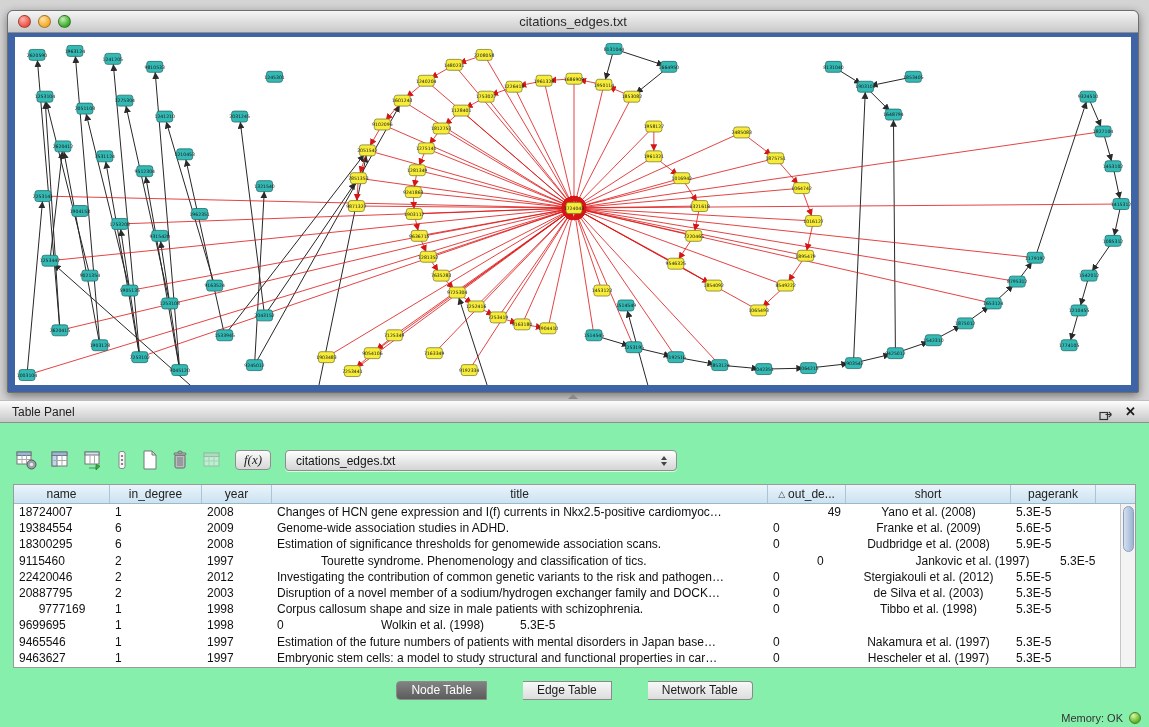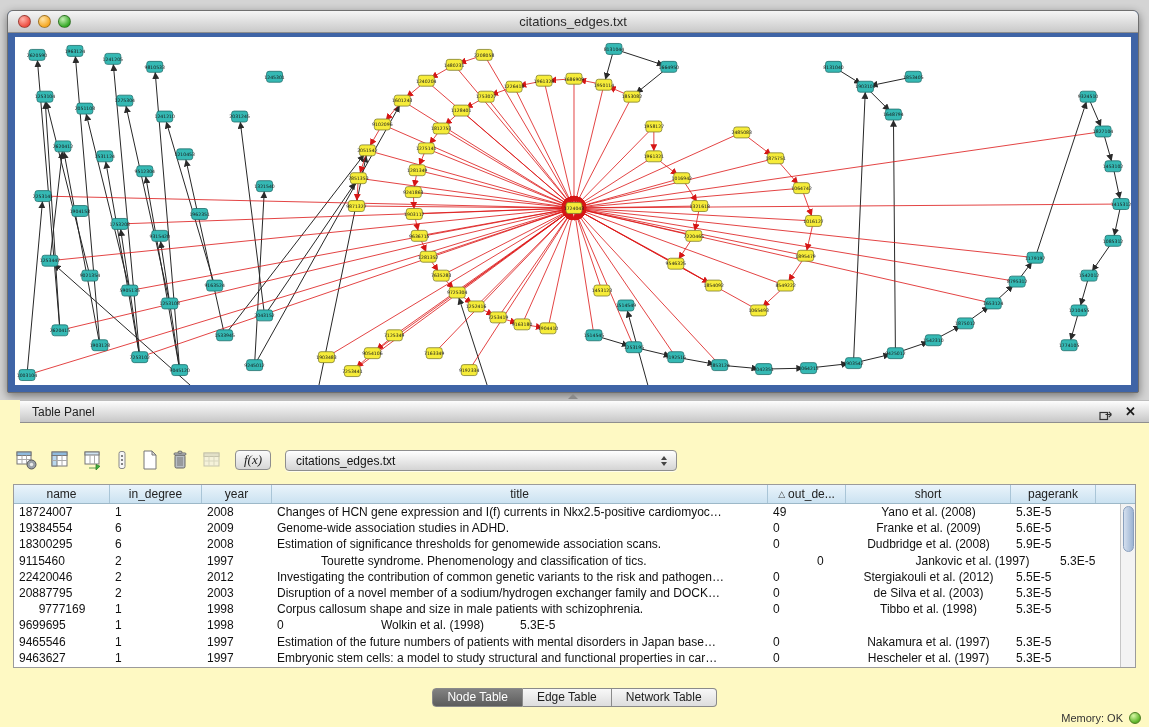--- a/index.html
+++ b/index.html
@@ -26,21 +26,21 @@
   svg rect.node-y { fill:#f6ec39; stroke:#82802f; stroke-width:.8; }
   svg rect.node-t { fill:#35b9b4; stroke:#1f6f6c; stroke-width:.8; }
   svg text { font-size:4.6px; text-anchor:middle; fill:#1a1a1a; font-family:"DejaVu Sans", sans-serif; }
 
   
   .splitter { position:absolute; left:0; top:393px; width:1149px; height:7px; }
   .split-handle { position:absolute; left:568px; top:1px; width:0; height:0;
     border-left:5px solid transparent; border-right:5px solid transparent; border-bottom:5px solid #8a8a8a; }
 
   
-  .table-panel { position:absolute; left:0; top:400px; width:1149px; height:327px; background:#fef9c3;padding-left:20px; }
+  .table-panel { position:absolute; left:0; top:400px; width:1149px; height:327px; background:#86efac; }
   .panel-header { height:23px; background:linear-gradient(#fdfdfd,#c7c7c7);
     border-top:1px solid #bdbdbd; border-bottom:1px solid #8f8f8f; position:relative; }
   .panel-title { position:absolute; left:12px; top:4px; font-size:12px; color:#222; }
   .float-icon { position:absolute; right:36px; top:6px; cursor:default; }
   .close-icon { position:absolute; right:13px; top:3px; font-size:13px; font-weight:bold; color:#1c1c1c; }
 
   .toolbar { position:absolute; left:16px; top:46px; height:28px; display:flex; align-items:center; gap:13px; }
   .tool { display:flex; align-items:center; justify-content:center; }
   .fx-btn { border:1px solid #8e8e8e; border-radius:4px; background:linear-gradient(#fbfbfb,#d7d7d7);
     padding:1px 8px; font-style:italic; font-family:"Liberation Serif", serif; font-size:13px; color:#222; }
@@ -62,21 +62,21 @@
     align-items:center; justify-content:center; gap:3px; flex:0 0 auto; }
   .th.filler { flex:1 1 auto; border-right:none; }
   .sort { font-size:9px; color:#444; }
   .table-body { position:absolute; left:0; right:15px; top:19px; bottom:0; overflow:hidden; }
   .tr { display:flex; height:16.2px; align-items:center; }
   .td { padding:0 5px; font-size:12px; color:#101010; white-space:nowrap; overflow:hidden; flex:0 0 auto; }
   .vscroll { position:absolute; right:0; top:19px; bottom:0; width:15px; background:#f3f3f3; border-left:1px solid #c6c6c6; }
   .vthumb { position:absolute; left:1.5px; top:2px; width:11px; height:46px; border-radius:6px;
     background:linear-gradient(90deg,#d4dfee,#9cb4d3); border:1px solid #8aa0bd; }
 
-  .tabs { position:absolute; left:0; right:0; top:288px; display:flex; justify-content:center; }
+  .tabs { position:absolute; left:0; right:0; top:281px; display:flex; justify-content:center;gap:36px; }
   .tab { height:19px; line-height:17px; padding:0 14px; font-size:12px; border:1px solid #8a8a8a;
     border-left:none; background:linear-gradient(#f8f8f8,#dddddd); color:#1d1d1d; }
   .tab:first-child { border-left:1px solid #8a8a8a; border-radius:4px 0 0 4px; }
   .tab:last-child { border-radius:0 4px 4px 0; }
   .tab.active { background:linear-gradient(#828282,#5c5c5c); color:#fff; }
 
   .statusbar { position:absolute; right:8px; bottom:3px; display:flex; align-items:center; gap:6px; }
   .memory-label { font-size:11px; color:#333; }
   .memory-dot { width:12px; height:12px; border-radius:50%; border:1px solid #4e7e23;
     background:radial-gradient(circle at 35% 28%, #d8f7a4, #5cb428 70%); }
@@ -829,21 +829,21 @@
             <span>pagerank</span>
           </div>
           <div class="th filler"></div>
         </div>
       <div class="table-body">
           <div class="tr">
             <div class="td" style="width: 96px; text-align: left;">18724007</div>
             <div class="td" style="width: 92px; text-align: left;">1</div>
             <div class="td" style="width: 70px; text-align: left;">2008</div>
             <div class="td" style="width: 496px; text-align: left;">Changes of HCN gene expression and I(f) currents in Nkx2.5-positive cardiomyoc…</div>
-            <div class="td" style="width: 78px; text-align: left;">49</div>
+            <div class="td" style="width: 78px; text-align: right;">49</div>
             <div class="td" style="width: 165px; text-align: center;">Yano et al. (2008)</div>
             <div class="td" style="width: 85px; text-align: left;">5.3E-5</div>
           </div>
           <div class="tr">
             <div class="td" style="width: 96px; text-align: left;">19384554</div>
             <div class="td" style="width: 92px; text-align: left;">6</div>
             <div class="td" style="width: 70px; text-align: left;">2009</div>
             <div class="td" style="width: 496px; text-align: left;">Genome-wide association studies in ADHD.</div>
             <div class="td" style="width: 78px; text-align: left;">0</div>
             <div class="td" style="width: 165px; text-align: center;">Franke et al. (2009)</div>

